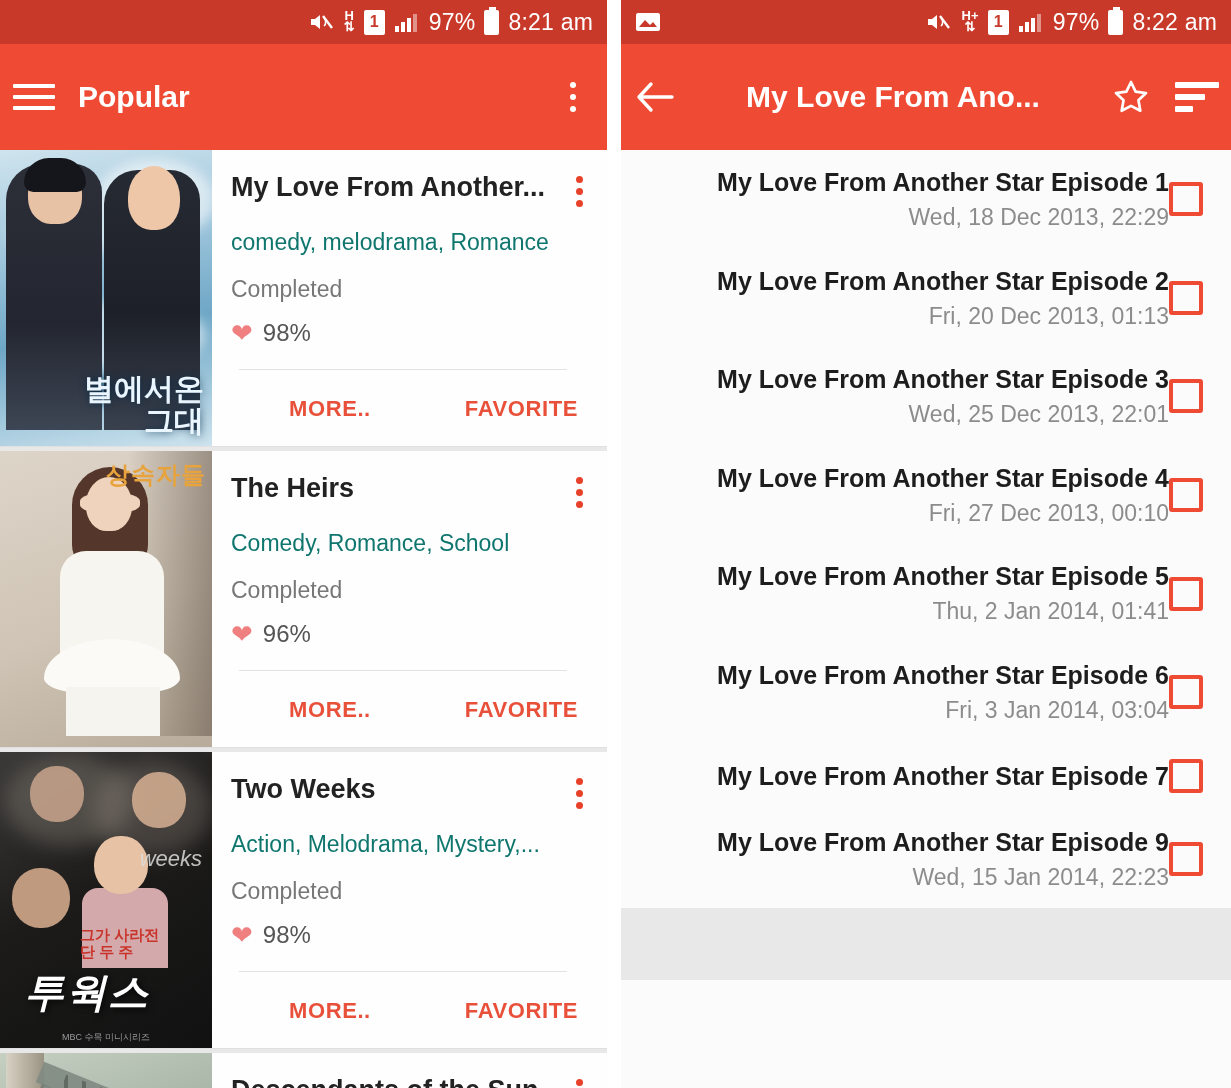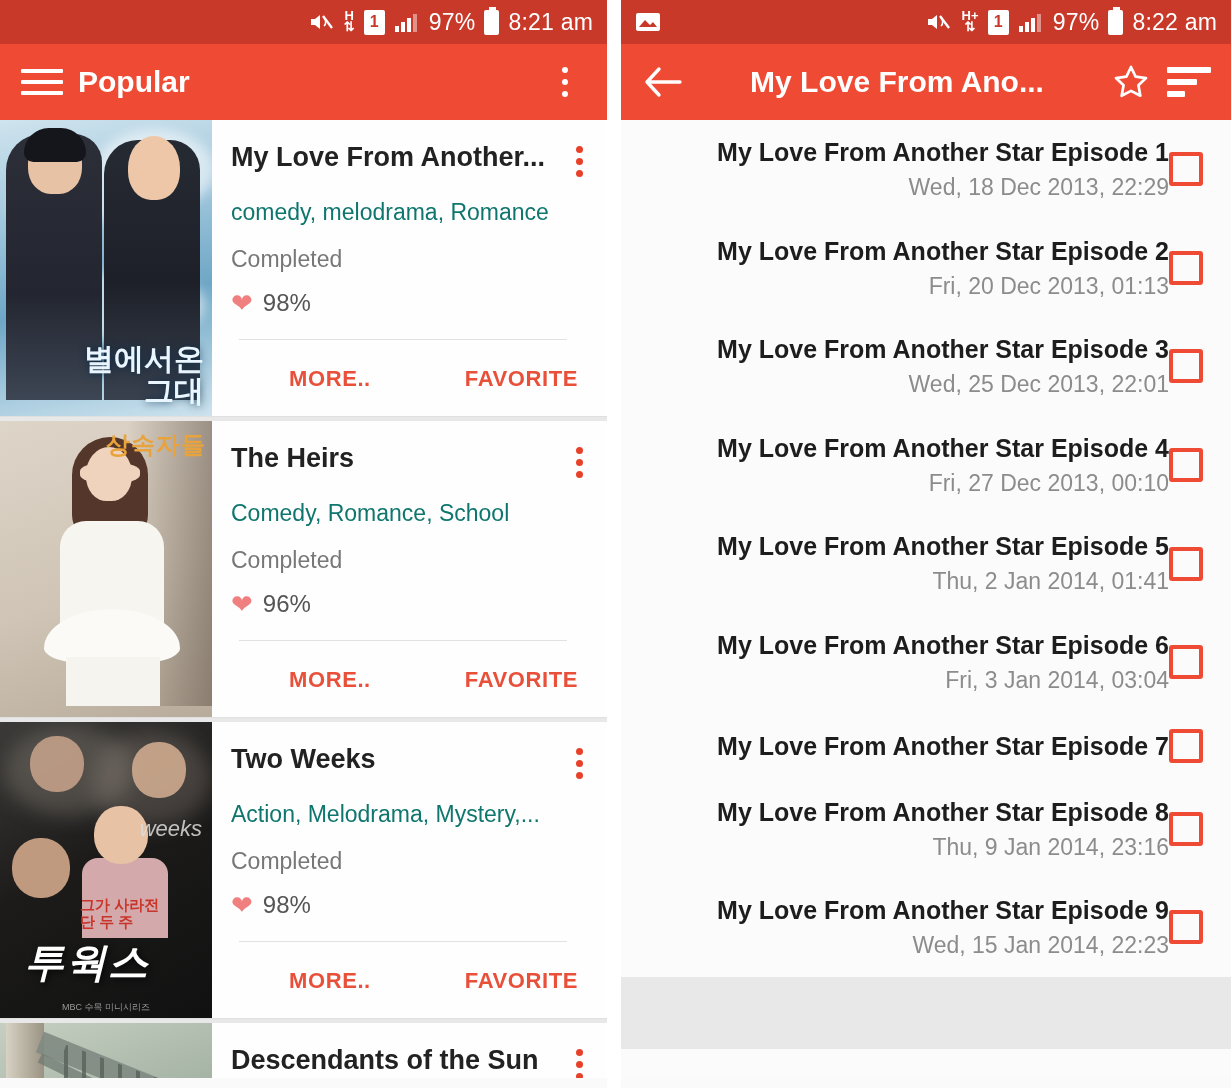--- a/index.html
+++ b/index.html
@@ -32,22 +32,22 @@
     width:21px; height:25px; background:#fff; color:#c8392a;
     font-size:16px; font-weight:bold; border-radius:2px;
   }
   .hplus { display:flex; flex-direction:column; align-items:center; line-height:.82; font-size:13px; font-weight:bold;}
   .battery { width:15px; height:25px; border:2px solid #fff; border-radius:2px; position:relative; background:#f2bdb5; }
   .battery:before { content:""; position:absolute; top:-5px; left:3px; width:7px; height:3px; background:#fff; }
   .battery-fill { position:absolute; left:0; right:0; bottom:0; top:0; background:#fff; }
 
   
   .appbar {
-    height:76px; background:#ef4a33; color:#fff;
-    display:flex; align-items:center; padding:0 20px; gap:14px;
+    height:106px; background:#ef4a33; color:#fff;
+    display:flex; align-items:center; padding:0 12px; gap:22px;
   }
   .appbar-title {
     font-size:30px; font-weight:bold; color:#fff; flex:1;
     white-space:nowrap; overflow:hidden;
   }
   .appbar-title.centered { text-align:center; flex:1; }
   .icon-btn {
     width:44px; height:44px; display:flex; align-items:center;
     justify-content:center; flex:0 0 auto; cursor:pointer;
   }
@@ -477,27 +477,20 @@
         <div class="ep-checkbox"></div>
       </div>
 
       <div class="episode-row">
         <div class="ep-texts">
           <div class="ep-title">My Love From Another Star Episode 7</div>
         </div>
         <div class="ep-checkbox"></div>
       </div>
 
-      <div class="episode-row">
-        <div class="ep-texts">
-          <div class="ep-title">My Love From Another Star Episode 8</div>
-          <div class="ep-date">Thu, 9 Jan 2014, 23:16</div>
-        </div>
-        <div class="ep-checkbox"></div>
-      </div>
 
       <div class="episode-row">
         <div class="ep-texts">
           <div class="ep-title">My Love From Another Star Episode 9</div>
           <div class="ep-date">Wed, 15 Jan 2014, 22:23</div>
         </div>
         <div class="ep-checkbox"></div>
       </div>
 
       <div class="list-footer"></div>

